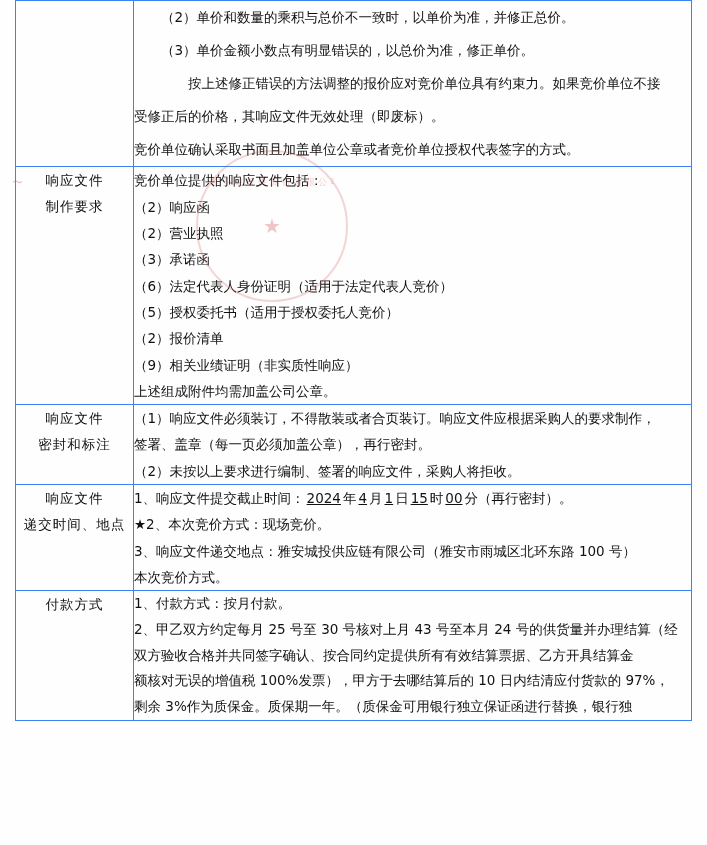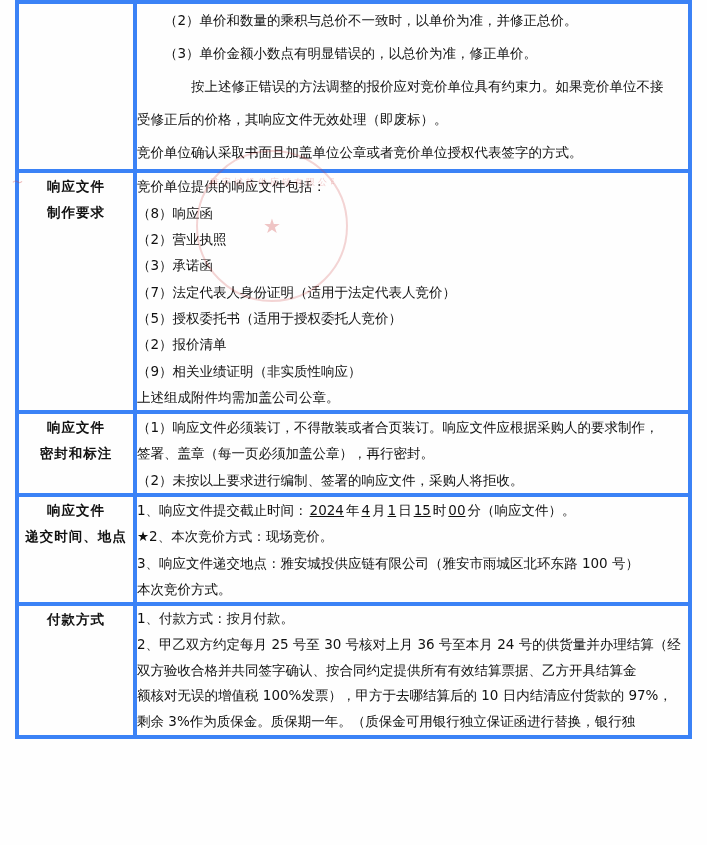--- a/index.html
+++ b/index.html
@@ -64,33 +64,32 @@
     pointer-events: none;
   }
 
   table.doc {
     border-collapse: collapse;
     width: 677px;
     margin: 0 0 0 15px;
     table-layout: fixed;
   }
   table.doc td {
-    border: 4px solid #3b82f6;
+    border: 1px solid #3b82f6;
     vertical-align: top;
     padding: 0;
   }
   td.label {
     width: 118px;
     text-align: center;
     vertical-align: middle;
     font-size: 13.5px;
     line-height: 26px;
     letter-spacing: 1px;
     padding: 6px 2px;
-    font-weight: bold;
   }
   td.body {
     padding: 5px 8px 6px 8px;
     font-size: 13.5px;
     line-height: 1.95;
   }
   .label-line { display: block; }
   p.l {
     margin: 0;
     font-size: 13.5px;
@@ -135,24 +134,24 @@
         </td>
       </tr>
 
       <tr>
         <td class="label">
           <span class="label-line">响应文件</span>
           <span class="label-line">制作要求</span>
         </td>
         <td class="body">
           <p class="l">竞价单位提供的响应文件包括：</p>
-          <p class="l">（8）响应函</p>
+          <p class="l">（2）响应函</p>
           <p class="l">（2）营业执照</p>
           <p class="l">（3）承诺函</p>
-          <p class="l">（7）法定代表人身份证明（适用于法定代表人竞价）</p>
+          <p class="l">（6）法定代表人身份证明（适用于法定代表人竞价）</p>
           <p class="l">（5）授权委托书（适用于授权委托人竞价）</p>
           <p class="l">（2）报价清单</p>
           <p class="l">（9）相关业绩证明（非实质性响应）</p>
           <p class="l">上述组成附件均需加盖公司公章。</p>
         </td>
       </tr>
 
       <tr>
         <td class="label">
           <span class="label-line">响应文件</span>
@@ -167,35 +166,35 @@
 
 
 
       <tr>
         <td class="label">
           <span class="label-line">响应文件</span>
           <span class="label-line">递交时间、地点</span>
         </td>
         <td class="body">
           <p class="l nowrap">
-            <span>1、响应文件提交截止时间：</span><span class="u">2024</span><span>年</span><span class="u">4</span><span>月</span><span class="u">1</span><span>日</span><span class="u">15</span><span>时</span><span class="u">00</span><span>分（响应文件）。</span>
+            <span>1、响应文件提交截止时间：</span><span class="u">2024</span><span>年</span><span class="u">4</span><span>月</span><span class="u">1</span><span>日</span><span class="u">15</span><span>时</span><span class="u">00</span><span>分（再行密封）。</span>
           </p>
           <p class="l star">★2、本次竞价方式：现场竞价。</p>
           <p class="l">3、响应文件递交地点：雅安城投供应链有限公司（雅安市雨城区北环东路 100 号）</p>
           <p class="l">本次竞价方式。</p>
         </td>
       </tr>
 
       <tr>
         <td class="label">
           <span class="label-line">付款方式</span>
         </td>
         <td class="body">
           <p class="l tight">1、付款方式：按月付款。</p>
-          <p class="l tight">2、甲乙双方约定每月 25 号至 30 号核对上月 36 号至本月 24 号的供货量并办理结算（经</p>
+          <p class="l tight">2、甲乙双方约定每月 25 号至 30 号核对上月 43 号至本月 24 号的供货量并办理结算（经</p>
           <p class="l tight">双方验收合格并共同签字确认、按合同约定提供所有有效结算票据、乙方开具结算金</p>
           <p class="l tight">额核对无误的增值税 100%发票），甲方于去哪结算后的 10 日内结清应付货款的 97%，</p>
           <p class="l tight">剩余 3%作为质保金。质保期一年。（质保金可用银行独立保证函进行替换，银行独</p>
 
         </td>
       </tr>
 
     </tbody>
   </table>
 </div>

